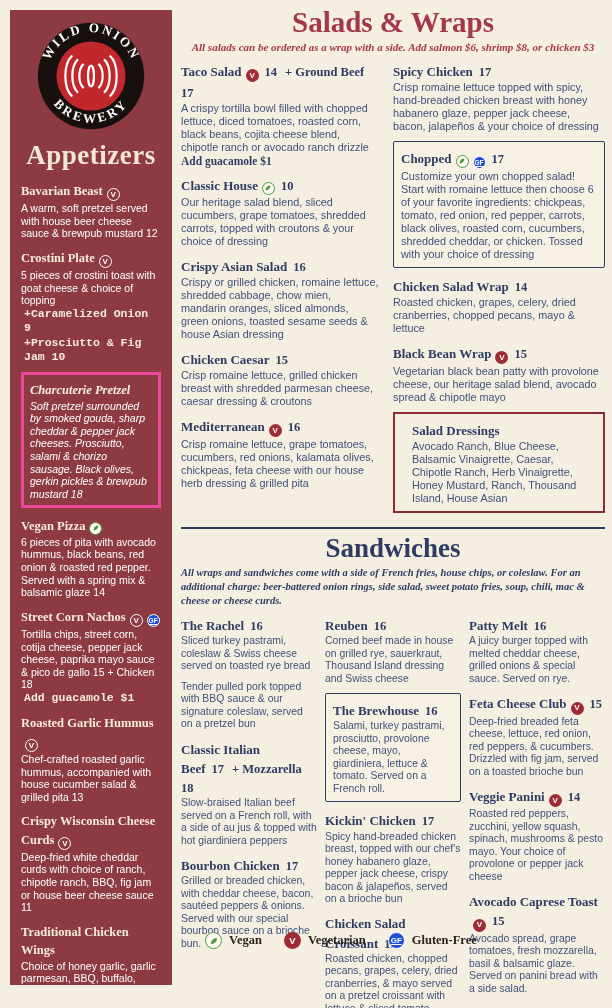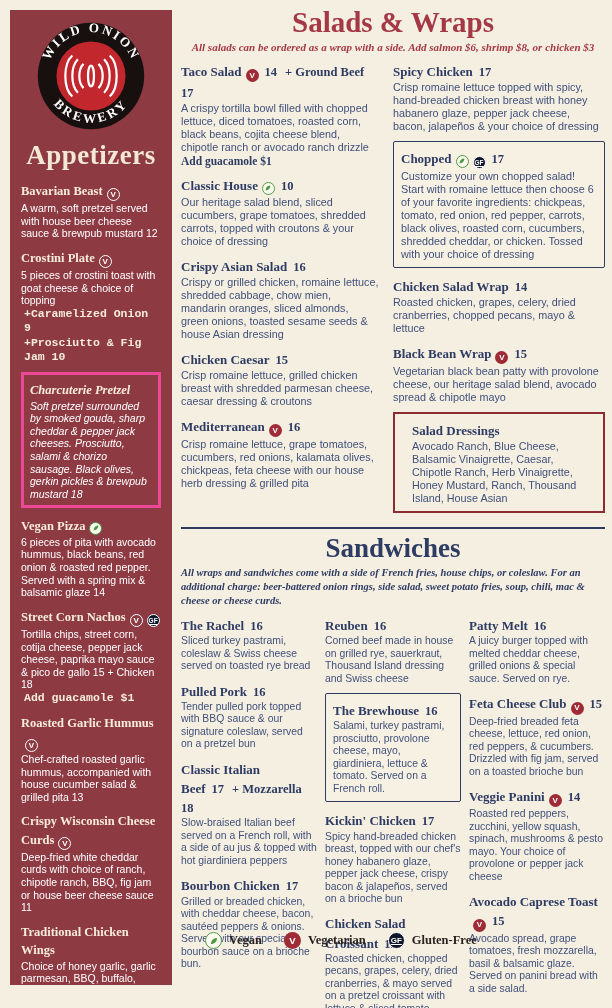--- a/index.html
+++ b/index.html
@@ -33,21 +33,21 @@
   .badge{
     display:inline-flex;align-items:center;justify-content:center;
     width:13px;height:13px;border-radius:50%;font-size:8px;font-weight:bold;
     vertical-align:-2px;margin-left:4px;box-sizing:border-box;
     font-family:"Liberation Sans",sans-serif;
   }
   .badge-v{background:#9e2b35;color:#fff;}
   .sidebar .badge-v{background:transparent;border:1.2px solid #fff;color:#fff;}
   .badge-vegan{background:#fdfaf0;border:1.5px solid #4e9b47;}
   .badge-vegan svg{width:8px;height:8px;}
-  .badge-gf{background:#0f172a;color:#fff;font-size:6.5px;border:1.2px solid #fff;text-decoration:underline;}
+  .badge-gf{background:#1d4ed8;color:#fff;font-size:6.5px;border:1.2px solid #fff;text-decoration:underline;}
   .sidebar .badge-gf{border:1.2px solid #fff;}
   
   .main{position:absolute;left:181px;top:4px;width:424px;}
   .sec-title-red{
     font-family:"Liberation Serif",serif;font-weight:bold;color:#a43845;
     font-size:29px;text-align:center;margin:2px 0 2px 0;
   }
   .sec-sub-red{
     font-family:"Liberation Serif",serif;font-style:italic;font-weight:bold;color:#a43845;
     font-size:11px;text-align:center;margin-bottom:8px;
@@ -257,21 +257,20 @@
 
   <div class="cols">
     <div class="sand-col">
 
       <div class="m-item">
         <div class="m-head"><span class="m-name">The Rachel</span><span class="m-price">16</span></div>
         <div class="m-desc">Sliced turkey pastrami, coleslaw &amp; Swiss cheese served on toasted rye bread</div>
       </div>
 
       <div class="m-item">
-        <div class="m-head"><span class="m-name">Pulled Pork</span><span class="m-price">16</span></div>
         <div class="m-desc">Tender pulled pork topped with BBQ sauce &amp; our signature coleslaw, served on a pretzel bun</div>
       </div>
 
       <div class="m-item">
         <div class="m-head"><span class="m-name">Classic Italian Beef</span><span class="m-price">17</span><span class="m-extra-price">+ Mozzarella 18</span></div>
         <div class="m-desc">Slow-braised Italian beef served on a French roll, with a side of au jus &amp; topped with hot giardiniera peppers</div>
       </div>
 
       <div class="m-item">
         <div class="m-head"><span class="m-name">Bourbon Chicken</span><span class="m-price">17</span></div>

